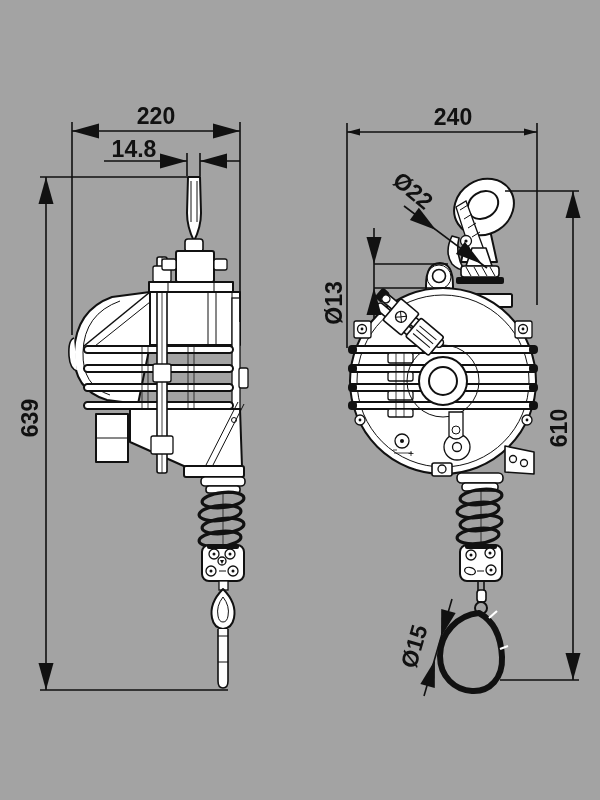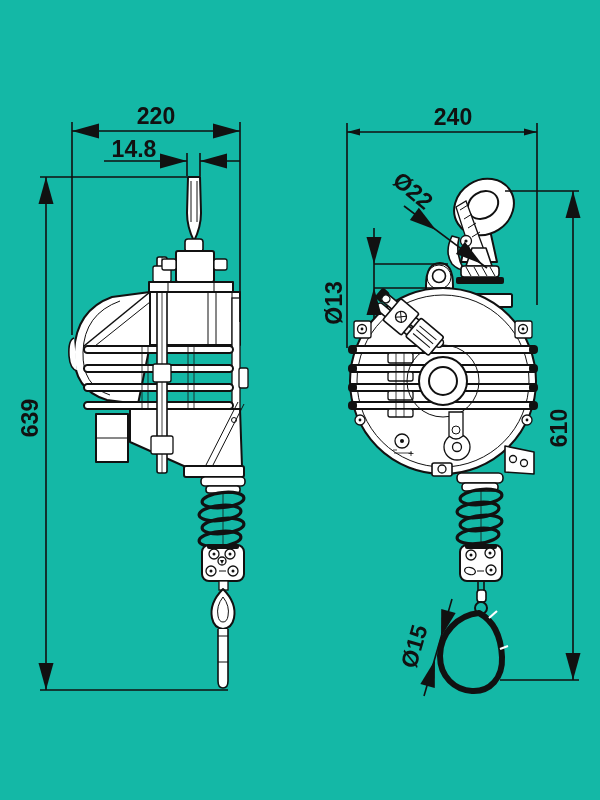--- a/index.html
+++ b/index.html
@@ -1,16 +1,16 @@
 <!DOCTYPE html>
 <html><head>
 <meta charset="utf-8">
 <style>
   html,body{margin:0;padding:0;background:#ffffff;}
-  .stage{width:600px;height:800px;background:#14b8a6;position:relative;overflow:hidden;}
+  .stage{width:600px;height:800px;background:#a3a3a3;position:relative;overflow:hidden;}
   svg{display:block;}
   
   .o2{stroke:#111;stroke-width:2;fill:#fff;stroke-linejoin:round;}
   .o2n{stroke:#111;stroke-width:2;fill:none;stroke-linejoin:round;}
   .o16{stroke:#111;stroke-width:1.6;fill:#fff;stroke-linejoin:round;}
   .o13{stroke:#111;stroke-width:1.3;fill:#fff;}
   .thin{stroke:#111;stroke-width:1;fill:none;}
   .thin8{stroke:#111;stroke-width:.8;fill:none;}
   .coil{stroke:#111;stroke-width:3.2;fill:none;}
   .wire{stroke:#111;stroke-width:6;fill:none;stroke-linejoin:round;stroke-linecap:round;}

